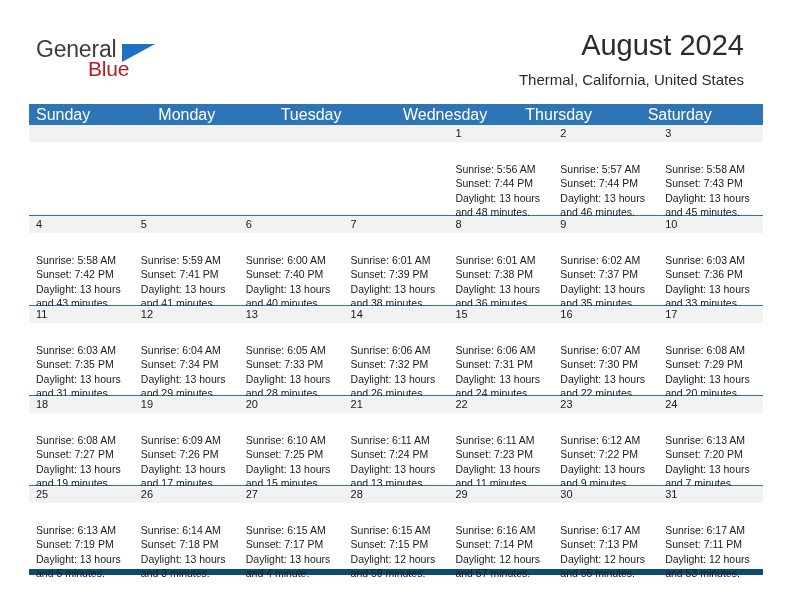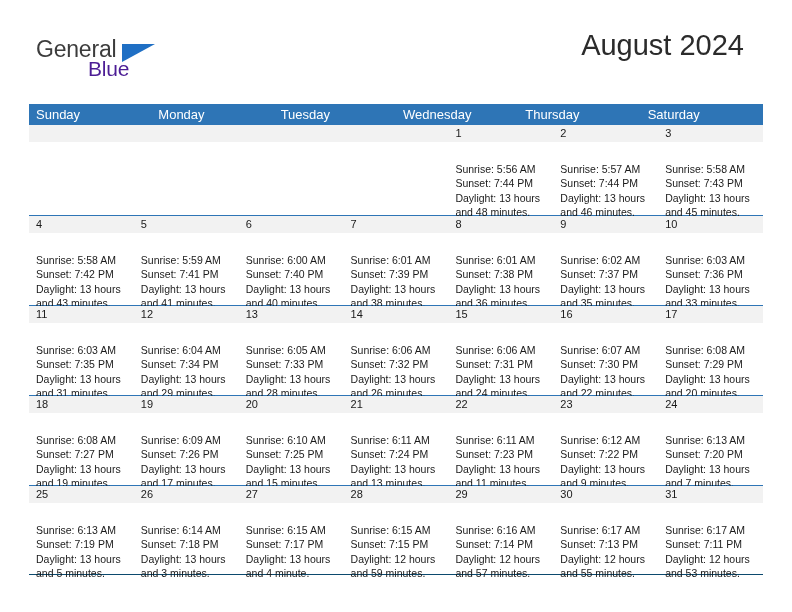--- a/index.html
+++ b/index.html
@@ -44,21 +44,21 @@
     letter-spacing: -0.2px;
     color: #3c3c3c;
     font-family: "Liberation Sans", sans-serif;
   }
   .logo-blue {
     position: absolute;
     left: 52px;
     top: 21px;
     font-size: 21px;
     letter-spacing: -0.2px;
-    color: #4c1d95;
+    color: #b91c1c;
     font-family: "Liberation Sans", sans-serif;
   }
   .logo-triangle {
     position: absolute;
     left: 86px;
     top: 8px;
     width: 0;
     height: 0;
     border-left: 33px solid #1f6fc4;
     border-bottom: 18px solid transparent;
@@ -95,36 +95,36 @@
   }
   .weekday-row {
     display: flex;
     background: #2e75b6;
     height: 21px;
   }
   .weekday {
     flex: 1 1 0;
     min-width: 0;
     color: #ffffff;
-    font-size: 13px;
+    font-size: 16px;
     line-height: 21px;
     padding-left: 7px;
     box-sizing: border-box;
     white-space: nowrap;
     overflow: hidden;
   }
 
   .week-row {
     display: flex;
     height: 90px;
     border-top: 1px solid #2e75b6;
     box-sizing: border-box;
   }
   .week-row.first { border-top: none; }
-  .week-row.last { border-bottom: 1px solid #0c4a6e; }
+  .week-row.last { border-bottom: 6px solid #0c4a6e; }
 
   .day-cell {
     flex: 1 1 0;
     min-width: 0;
     box-sizing: border-box;
     background: #ffffff;
     position: relative;
   }
   .day-cell.empty .date-strip { background: #f2f2f2; }
 
@@ -160,20 +160,21 @@
   <div class="header">
 
     <div class="logo">
       <span class="logo-general">General</span>
       <span class="logo-triangle"></span>
       <span class="logo-blue">Blue</span>
     </div>
 
     <div class="title-block">
       <div class="cal-title">August 2024</div>
+      <div class="cal-subtitle">Thermal, California, United States</div>
     </div>
 
   </div>
 
   <div class="calendar">
     <div class="weekday-row" id="weekday-row">
         <div class="weekday">Sunday</div>
         <div class="weekday">Monday</div>
         <div class="weekday">Tuesday</div>
         <div class="weekday">Wednesday</div>

